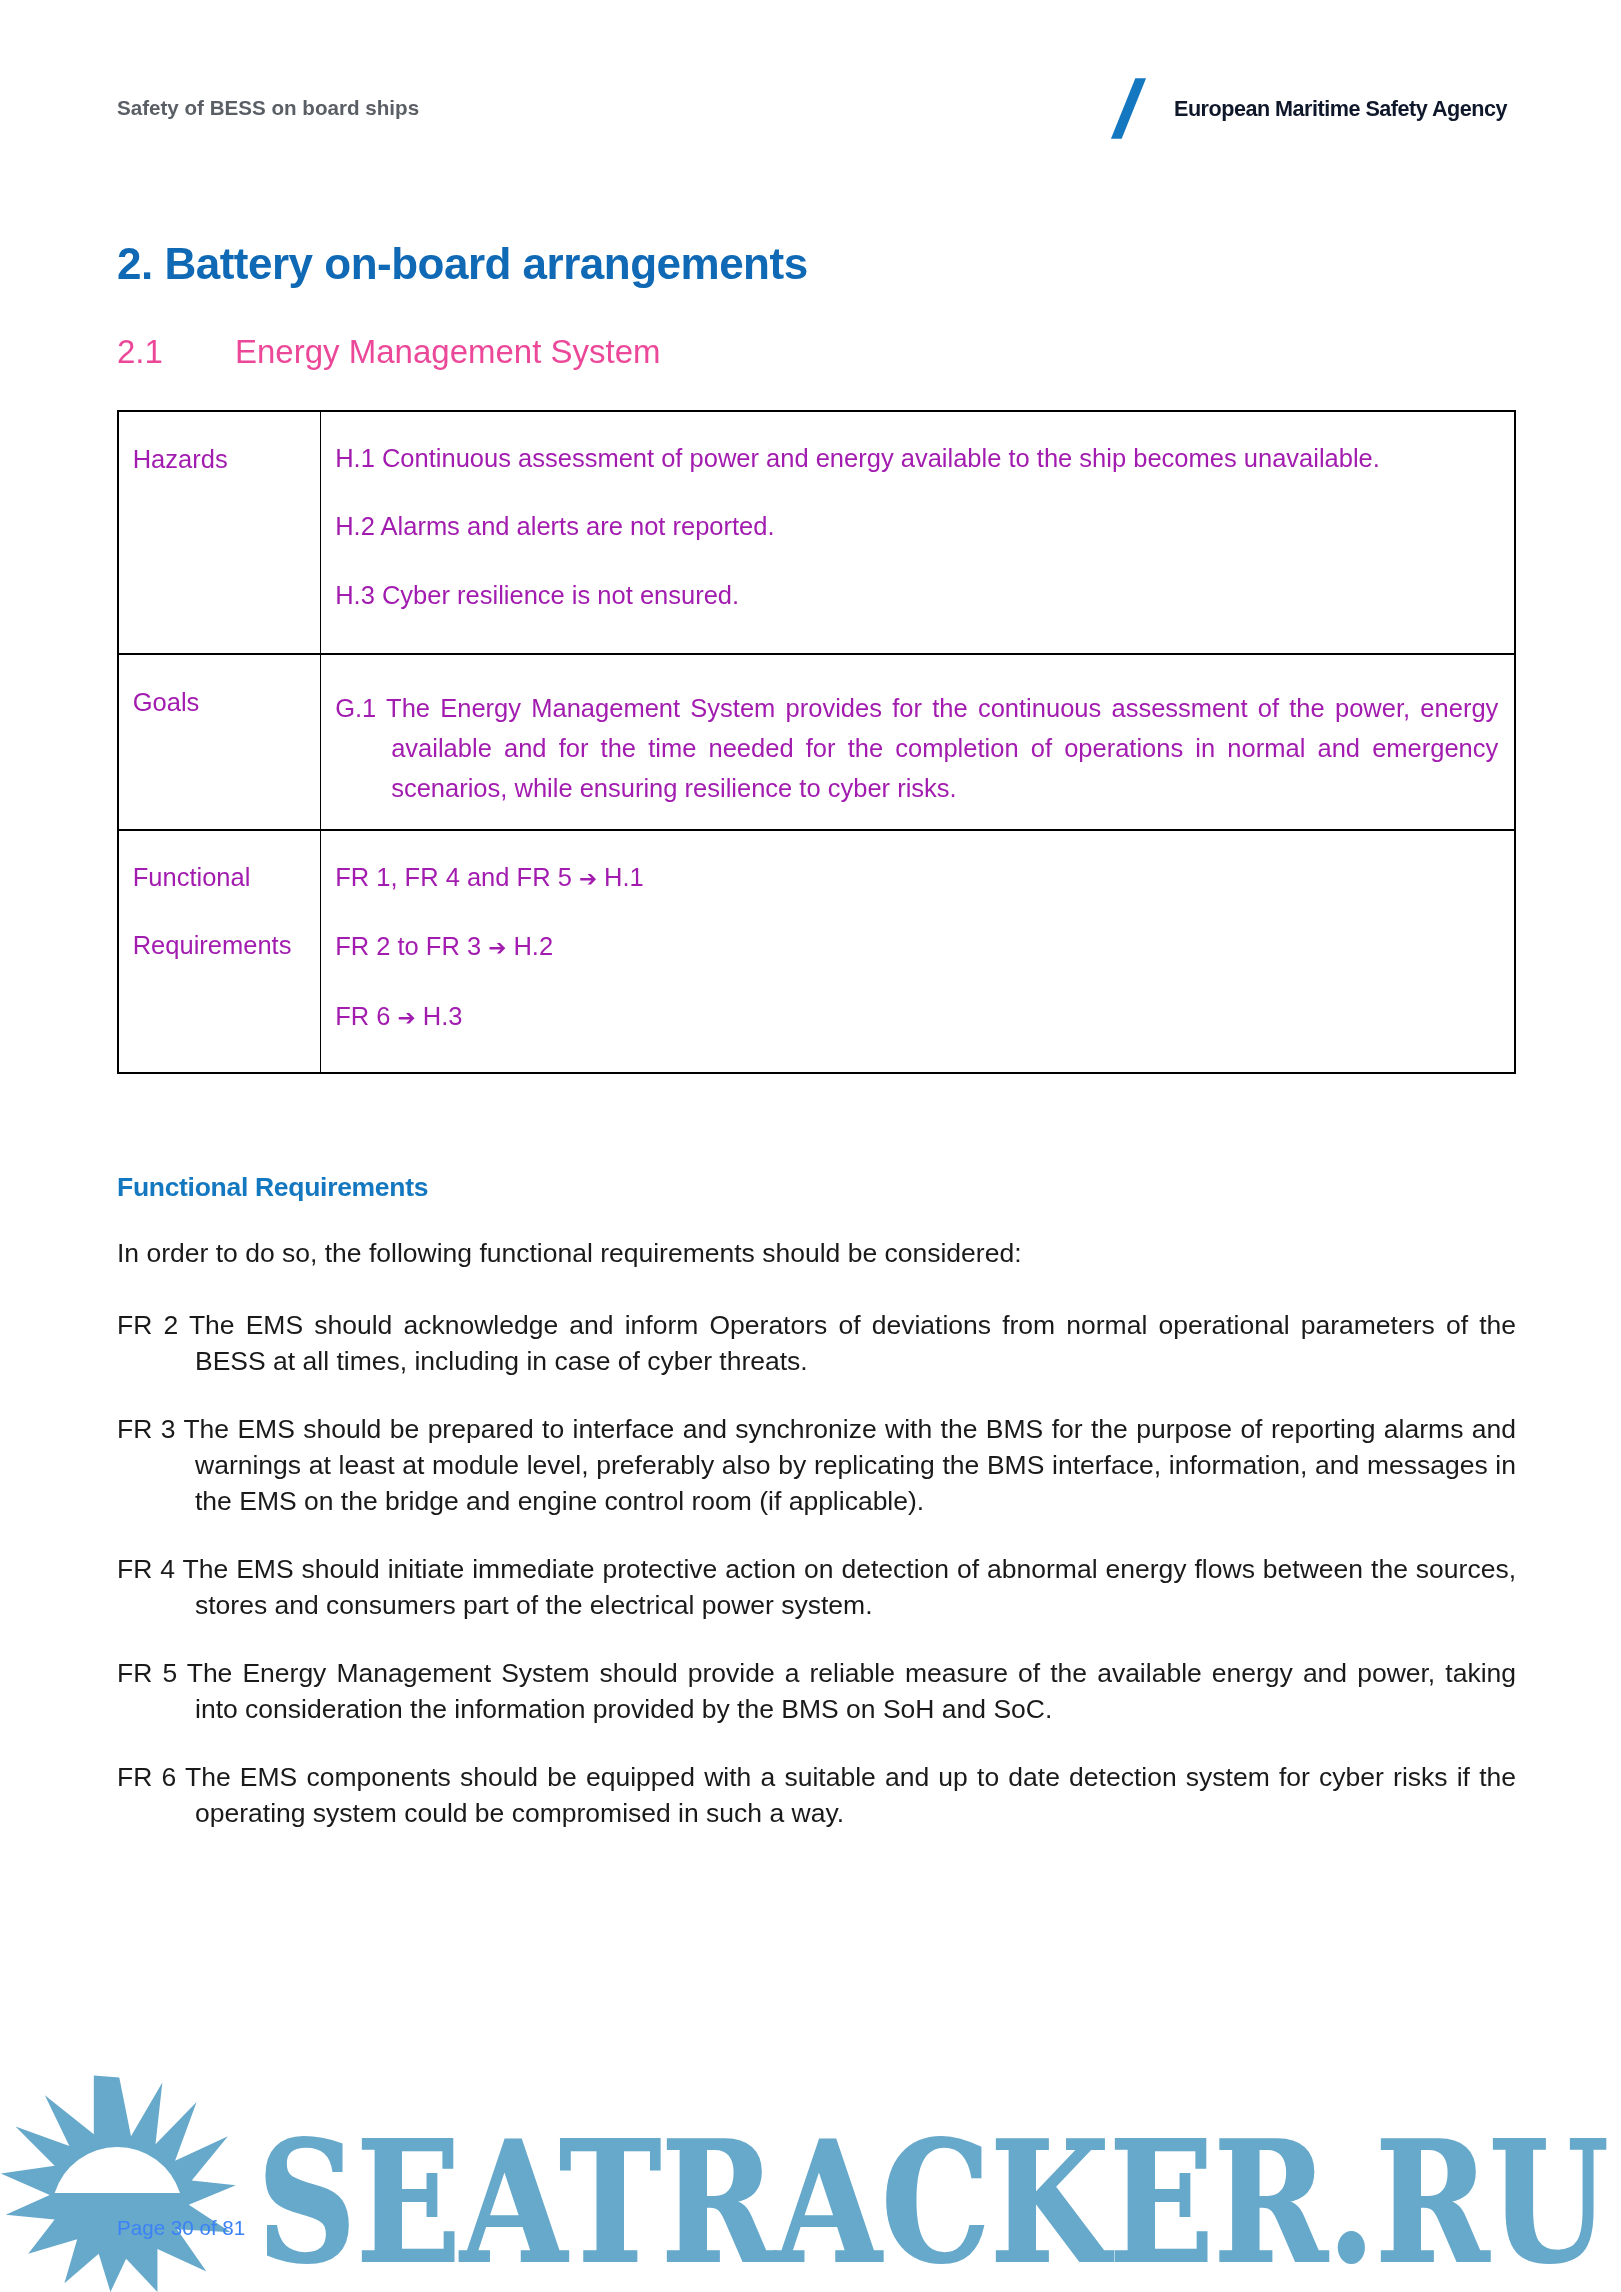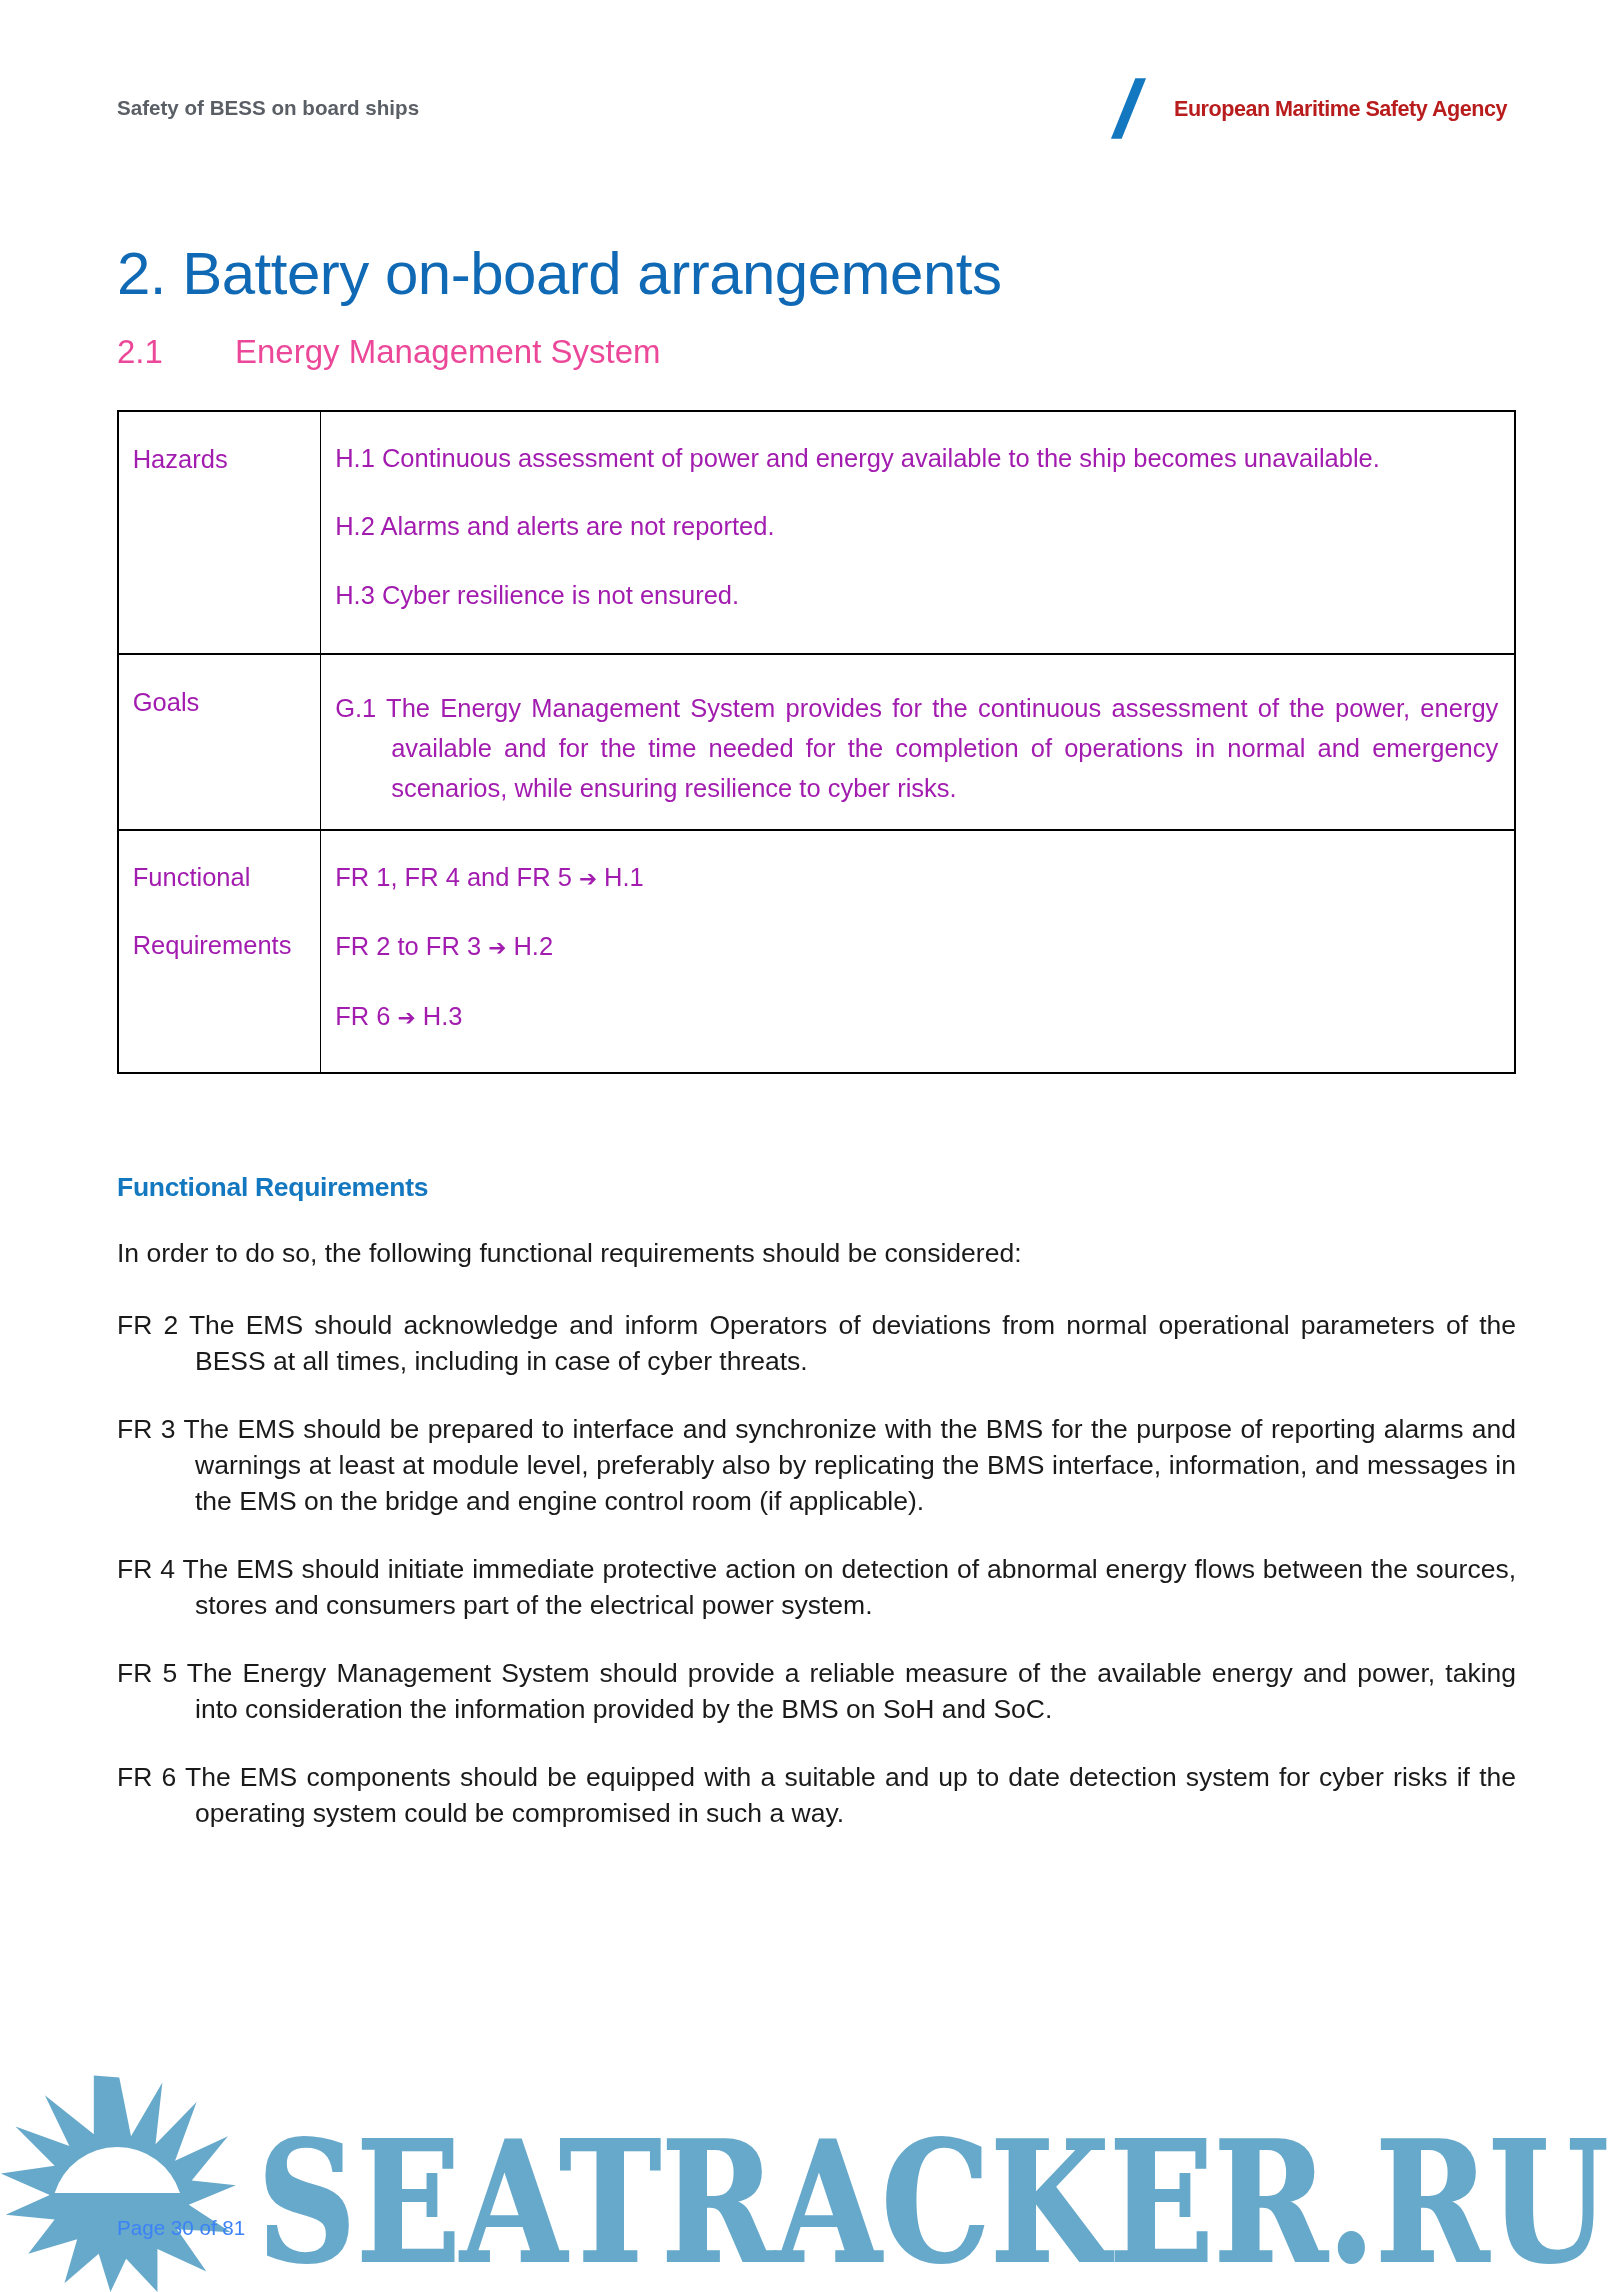--- a/index.html
+++ b/index.html
@@ -1,21 +1,21 @@
 <!DOCTYPE html>
 <html><head>
 <meta charset="utf-8">
 <style>
   html, body { margin: 0; padding: 0; background: #ffffff; }
   body { width: 1621px; height: 2293px; position: relative; overflow: hidden;
          font-family: "Liberation Sans", sans-serif; color: #1a1a1a; }
   .hdr-left { position: absolute; left: 117px; top: 96px; font-size: 20.6px; font-weight: bold; color: #5a5f66; }
   .hdr-slash { position: absolute; left: 1109px; top: 78px; width: 39px; height: 61px; }
-  .hdr-right { position: absolute; left: 1174px; top: 96px; font-size: 21.6px; font-weight: bold; color: #b91c1c; letter-spacing: -0.5px; text-align: right; }
-  .h1 { position: absolute; left: 117px; top: 239px; font-size: 60px; font-weight: normal; color: #1069b4; letter-spacing: -0.5px; text-align: center; }
+  .hdr-right { position: absolute; left: 1174px; top: 96px; font-size: 21.6px; font-weight: bold; color: #0f172a; letter-spacing: -0.5px; text-align: right; }
+  .h1 { position: absolute; left: 117px; top: 239px; font-size: 44px; font-weight: bold; color: #1069b4; letter-spacing: -0.5px; text-align: center; }
   .h2 { position: absolute; left: 117px; top: 333px; font-size: 33px; color: #ec4899; }
   .h2 .num { display: inline-block; width: 118px; }
   table.req { position: absolute; left: 117px; top: 410px; width: 1399px; border-collapse: collapse; font-size: 25.5px; color: #a21caf; }
   table.req td { border: 2.9px solid #000; vertical-align: top; }
   table.req td.lbl { width: 178px; padding: 33px 9.8px 0 13.7px; border-right: 1.5px solid #000; }
   table.req td.body { padding: 33px 15.7px 0 13.7px; border-left: 1.5px solid #000; }
   .row-h { height: 243px; }
   .row-g { height: 176px; }
   .row-f { height: 239px; }
   .line { margin: 0 0 41px 0; line-height: 27.4px; }

